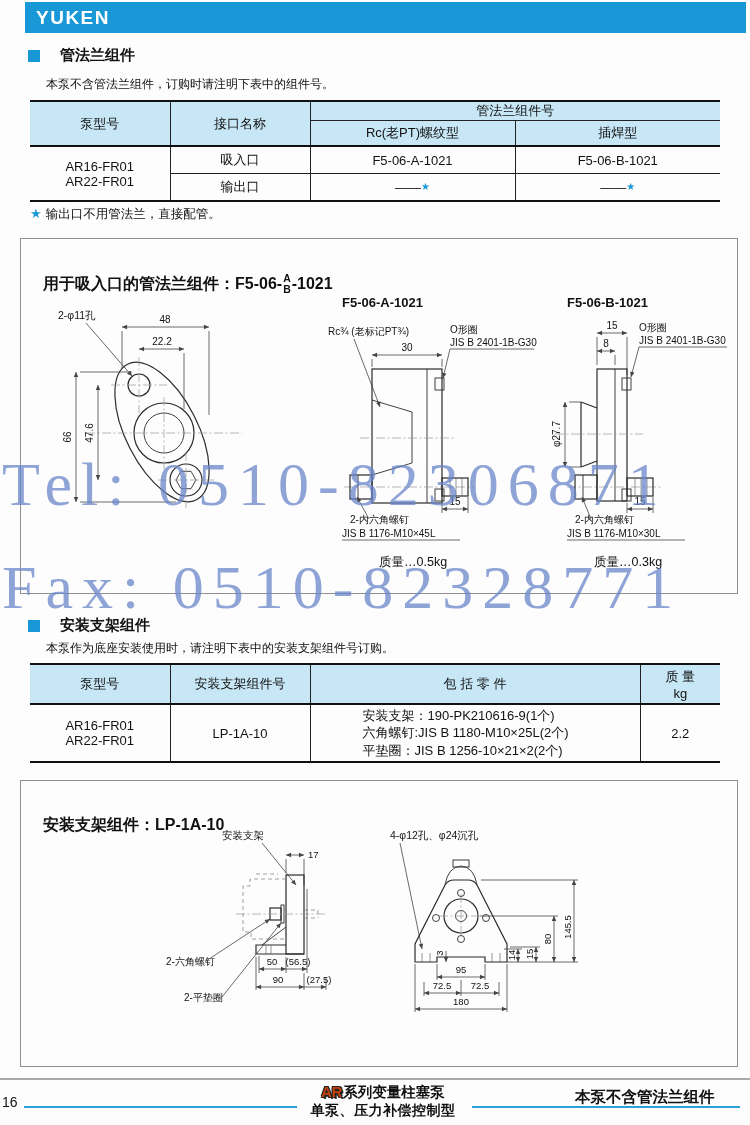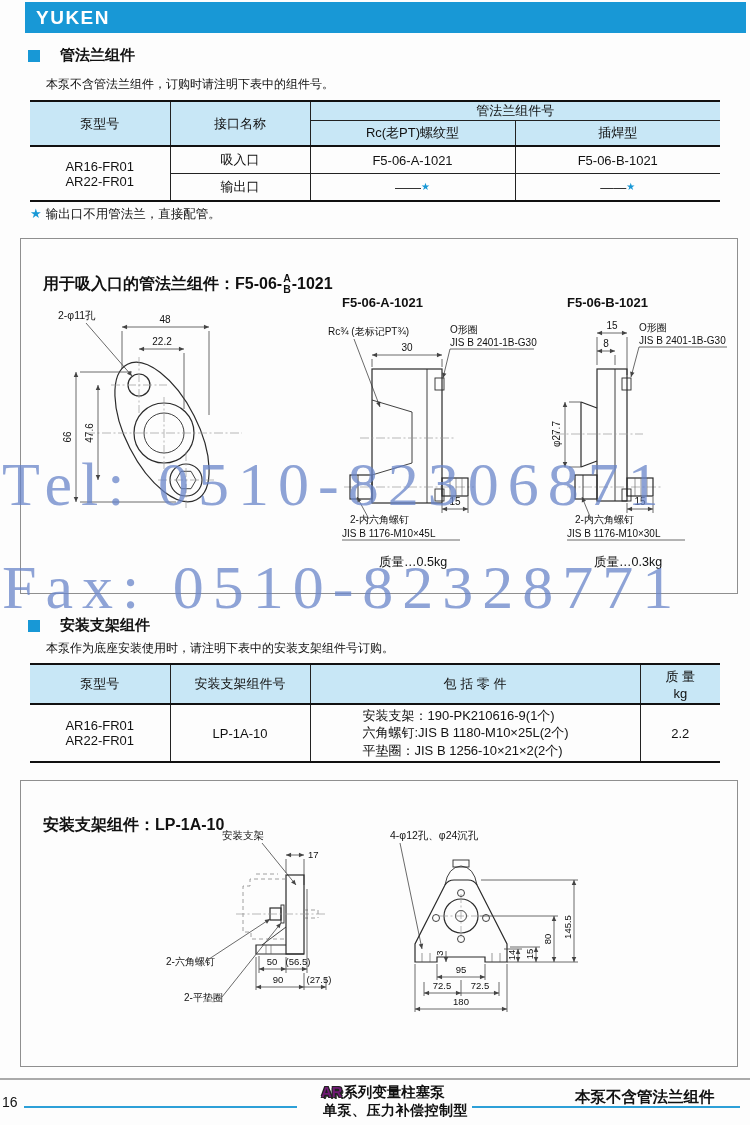--- a/index.html
+++ b/index.html
@@ -57,22 +57,22 @@
   .wm{left:2px;width:760px;font-family:"Liberation Serif",serif;font-size:62px;
       line-height:62px;letter-spacing:9px;color:rgba(104,132,200,0.75);
       white-space:nowrap;z-index:40;pointer-events:none;}
 
   
   .gray-rule{left:0;top:1078px;width:750px;height:1.5px;background:#aaa;}
   .pagenum{left:2px;top:1094px;font-size:14px;}
   .blue-line{height:2.2px;background:#2da0d8;top:1106px;}
   .f-center{left:298px;top:1083px;width:170px;text-align:center;font-weight:bold;}
   .f-line1{font-size:14.5px;}
-  .f-line2{font-size:14px;letter-spacing:0.5px;text-align:right;}
-  .ar-logo{font-weight:900;color:#701a75;margin-right:1px;
+  .f-line2{font-size:14px;letter-spacing:0.5px;}
+  .ar-logo{font-weight:900;color:#c2410c;margin-right:1px;
            text-shadow:-1px -1px 0 #222,1px -1px 0 #222,-1px 1px 0 #222,1px 1px 0 #222,2px 2px 0 #333;}
   .company{left:575px;top:1087px;font-size:15.5px;font-weight:bold;}
 </style>
 </head>
 <body>
 
 <div class="page">
 
   <div class="abs banner">
     <div class="logo">YUKEN</div>

